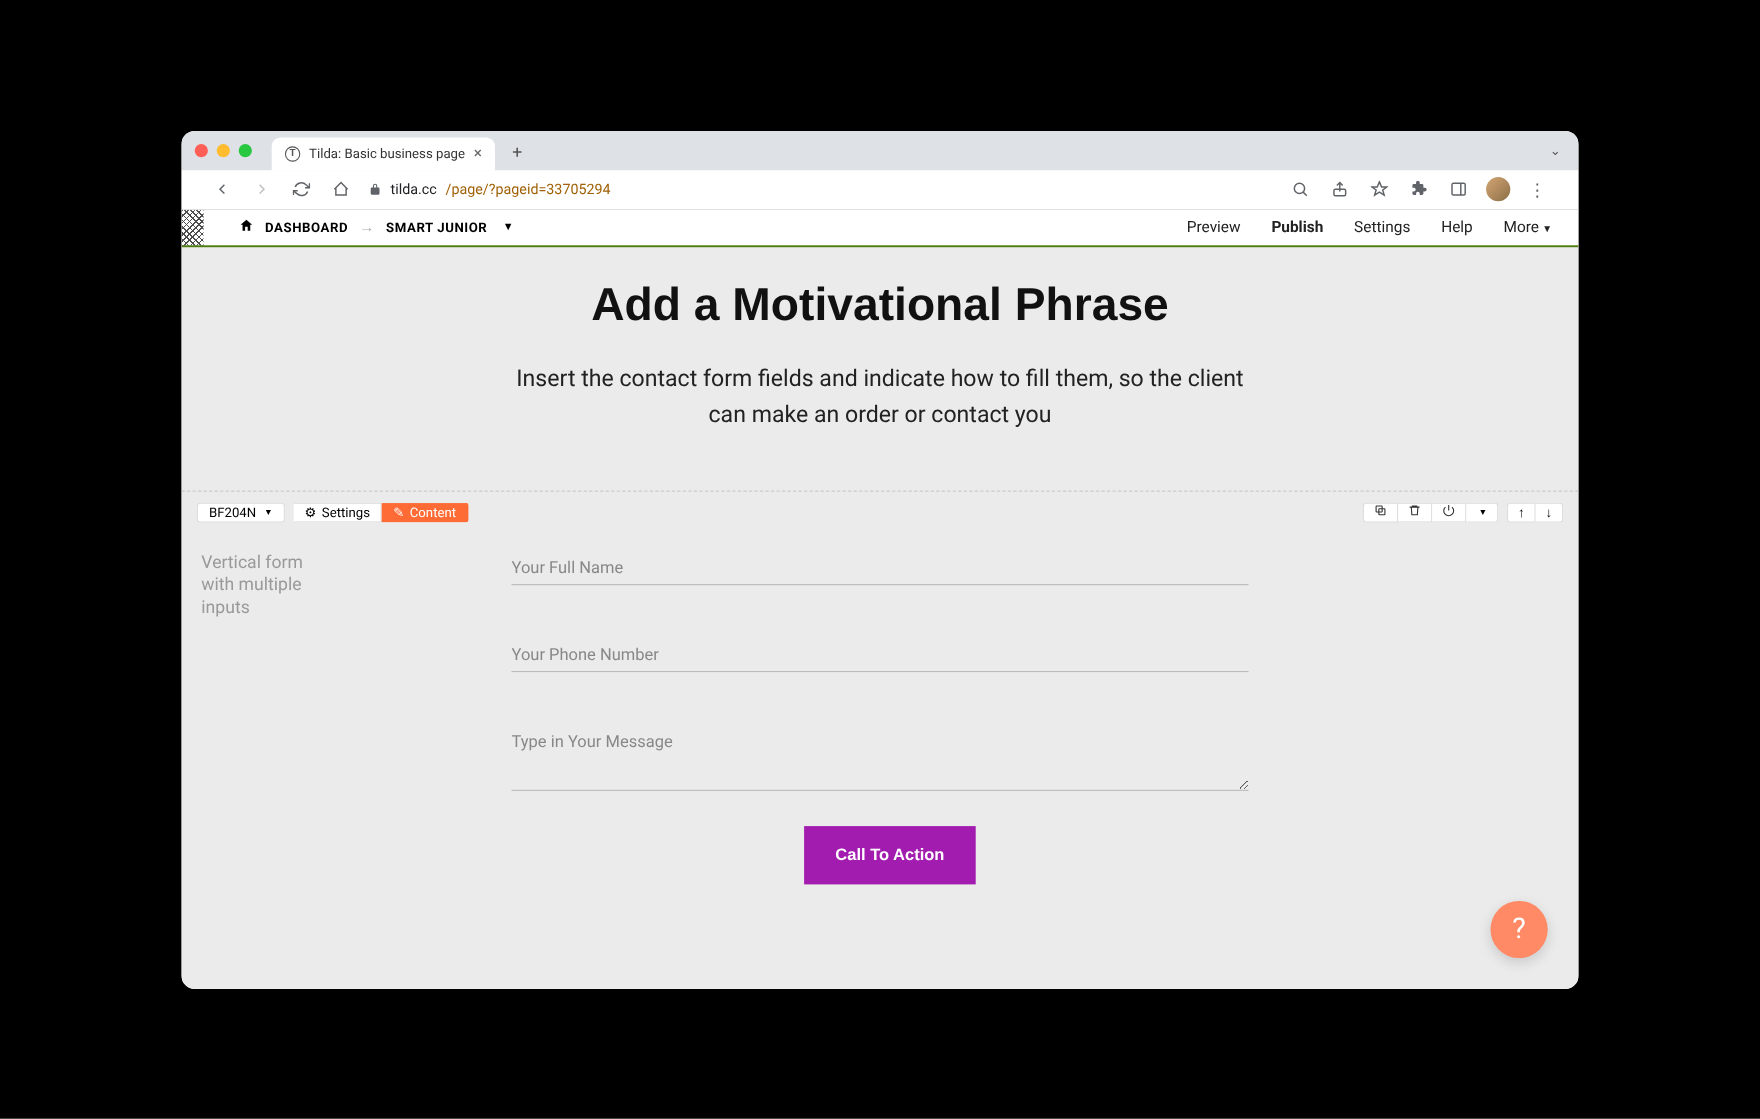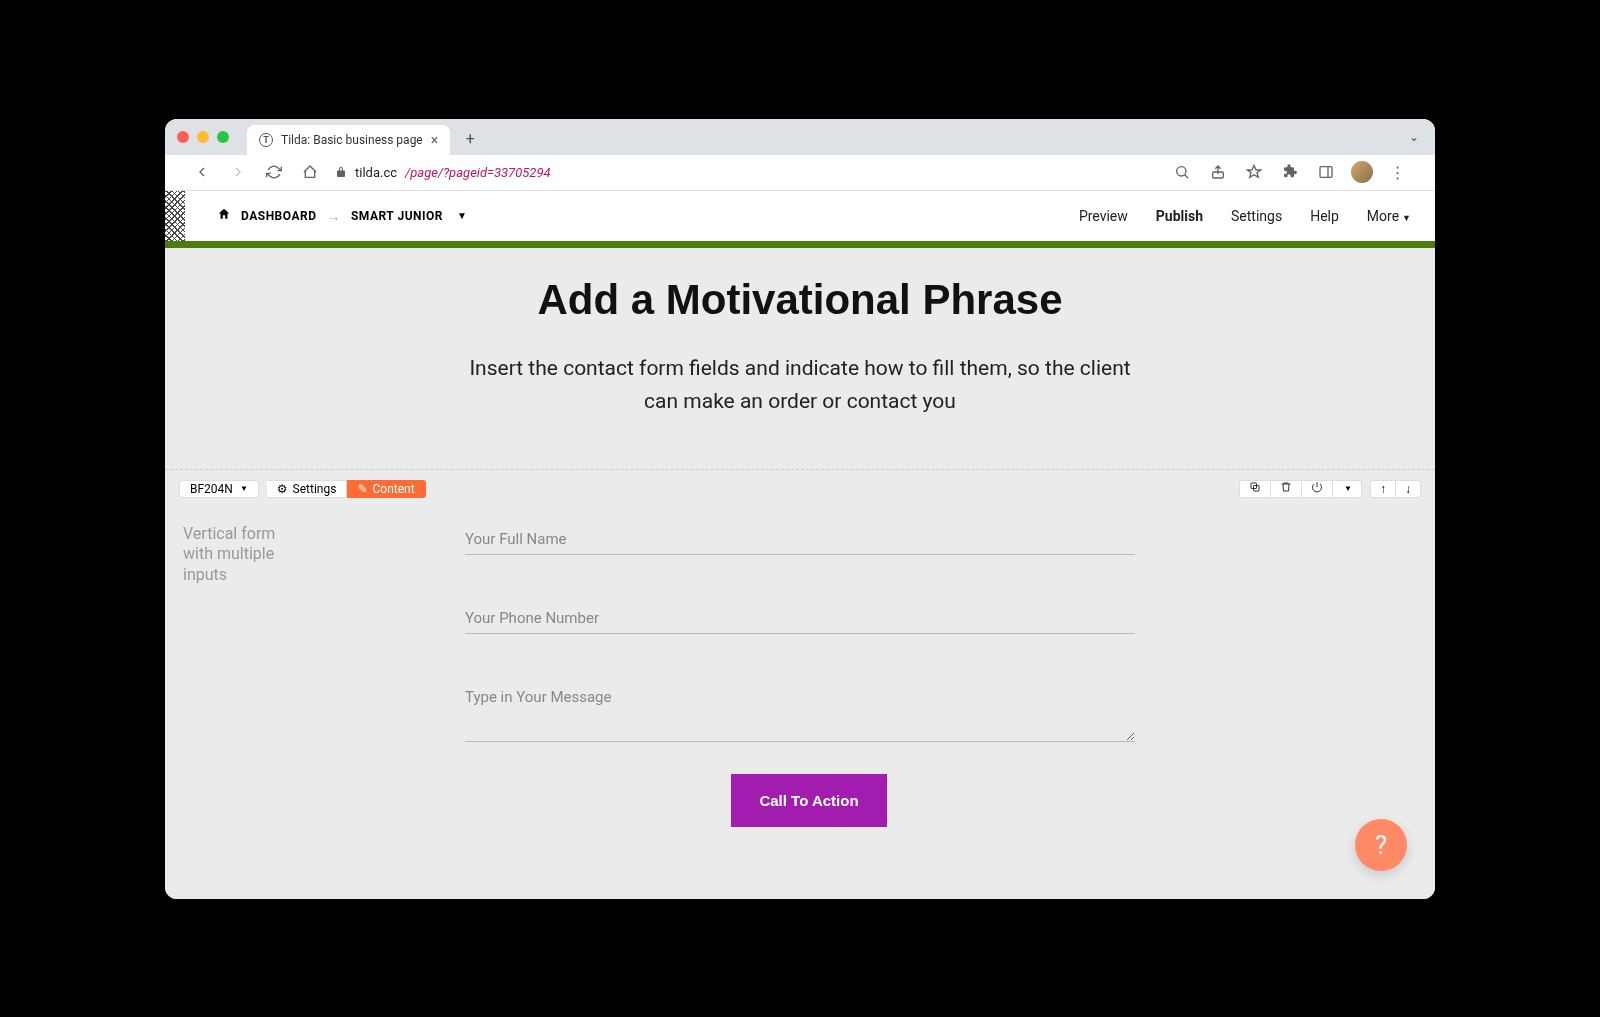--- a/index.html
+++ b/index.html
@@ -76,30 +76,30 @@
     .url-box {
       flex: 1;
       display: flex;
       align-items: center;
       gap: 8px;
       font-size: 13px;
       color: #202124;
     }
     .url-box .lock { width:12px;height:12px; }
     .url-host { color:#202124; }
-    .url-path { color:#be185d;font-style:italic; }
+    .url-path { color:#a16207; }
     .addr-right { display:flex; gap:14px; align-items:center; }
     .avatar { width:22px;height:22px;border-radius:50%;background:linear-gradient(135deg,#d4a574,#8b6f47); }
     .menu-dots { font-size: 16px; letter-spacing:1px; }
 
     
     .app-header {
-      height: 57px;
+      height: 34px;
       background: #fff;
-      border-bottom: 7px solid #4d7c0f;
+      border-bottom: 2px solid #4d7c0f;
       display: flex;
       align-items: center;
       padding: 0 24px;
       position: relative;
     }
     .zigzag {
       position: absolute;
       left: 0; top: 0; bottom: 0;
       width: 20px;
       background: repeating-linear-gradient(

